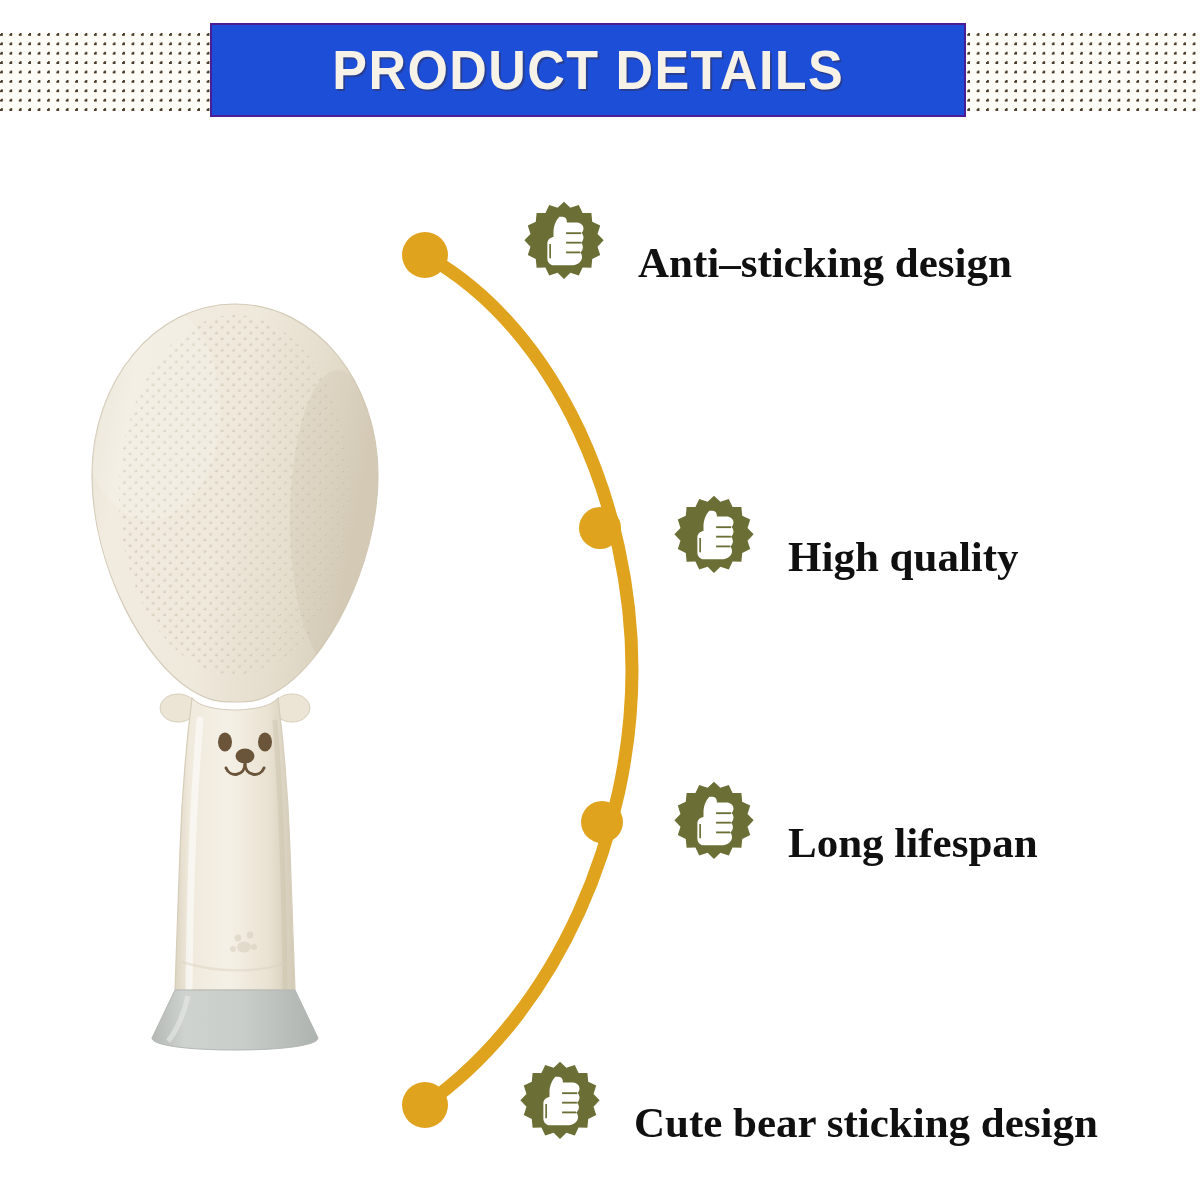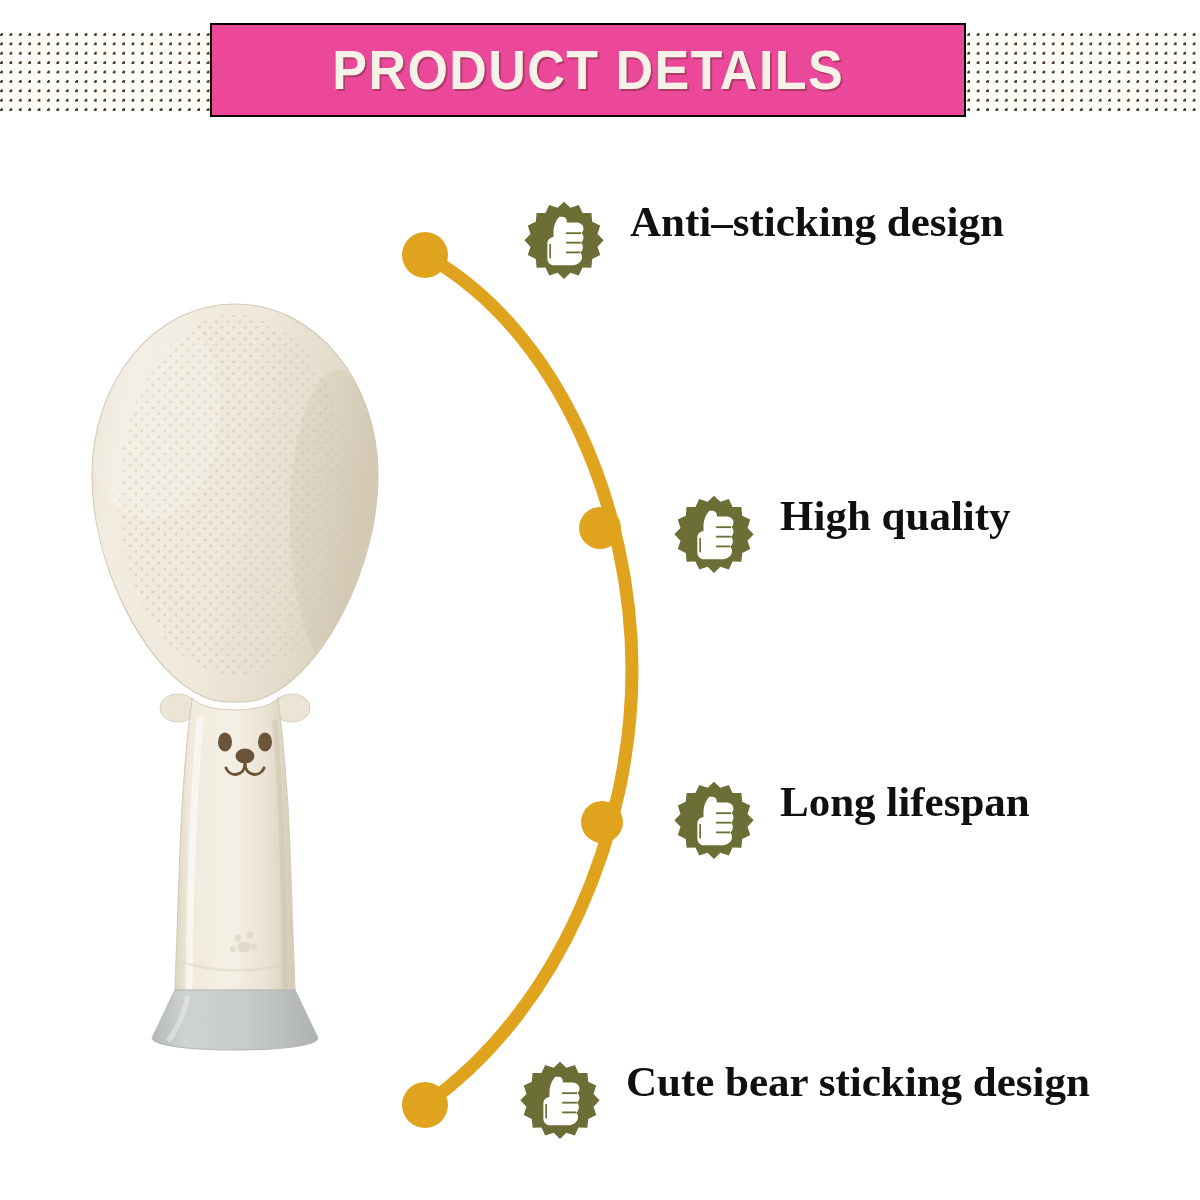--- a/index.html
+++ b/index.html
@@ -15,40 +15,40 @@
   .dotband{
     position:absolute;left:0;top:33px;width:1200px;height:78px;
     background-color:#fdfcf7;
     background-image:
       radial-gradient(circle at 1.6px 1.6px, #4a3b2a 1.35px, rgba(255,255,255,0) 1.6px);
     background-size:9.4px 9.4px;
     background-position:0 0;
   }
   .banner{
     position:absolute;left:210px;top:23px;width:756px;height:94px;
-    background:#ec4899;
-    border:2px solid #000000;
+    background:#1d4ed8;
+    border:2px solid #4c1d95;
     box-sizing:border-box;
     display:flex;align-items:center;justify-content:center;
   }
   .banner-title{
     color:#f6f2e8;
     font-family:"Liberation Sans", sans-serif;
     font-weight:bold;
     font-size:56px;
     letter-spacing:1.5px;
     transform:scaleX(0.93);
     transform-origin:center;
     text-shadow:2px 2px 0 rgba(60,35,20,.35);
     white-space:nowrap;
     line-height:1;
   }
 
   
-  .feature{position:absolute;display:flex;align-items:flex-start;gap:24px;}
+  .feature{position:absolute;display:flex;align-items:flex-end;gap:32px;}
   .badge{
     position:relative;width:84px;height:84px;flex:0 0 84px;
     display:flex;align-items:center;justify-content:center;
   }
   .badge svg{display:block;width:84px;height:84px;}
   .feature-label{
     color:#101010;
     font-family:"Liberation Serif", serif;
     font-weight:bold;
     font-size:43px;

